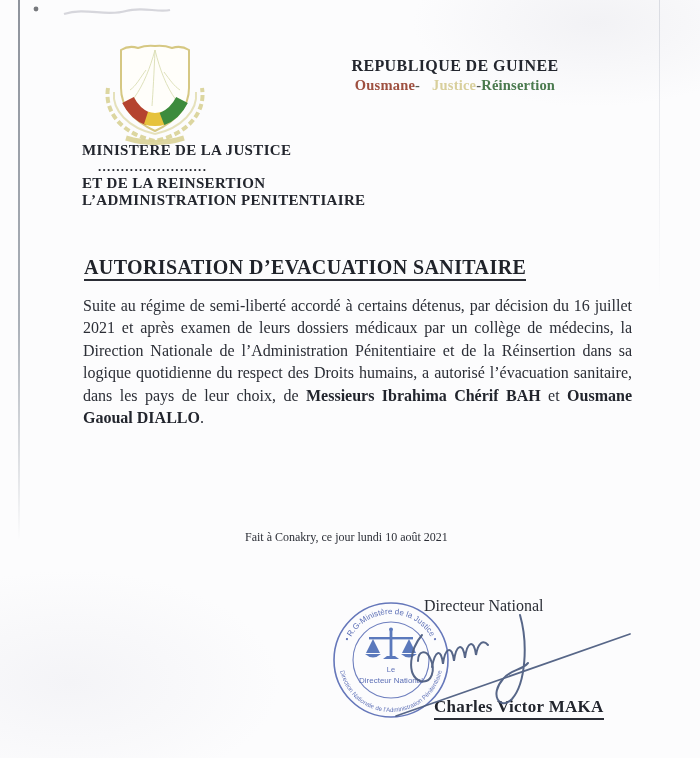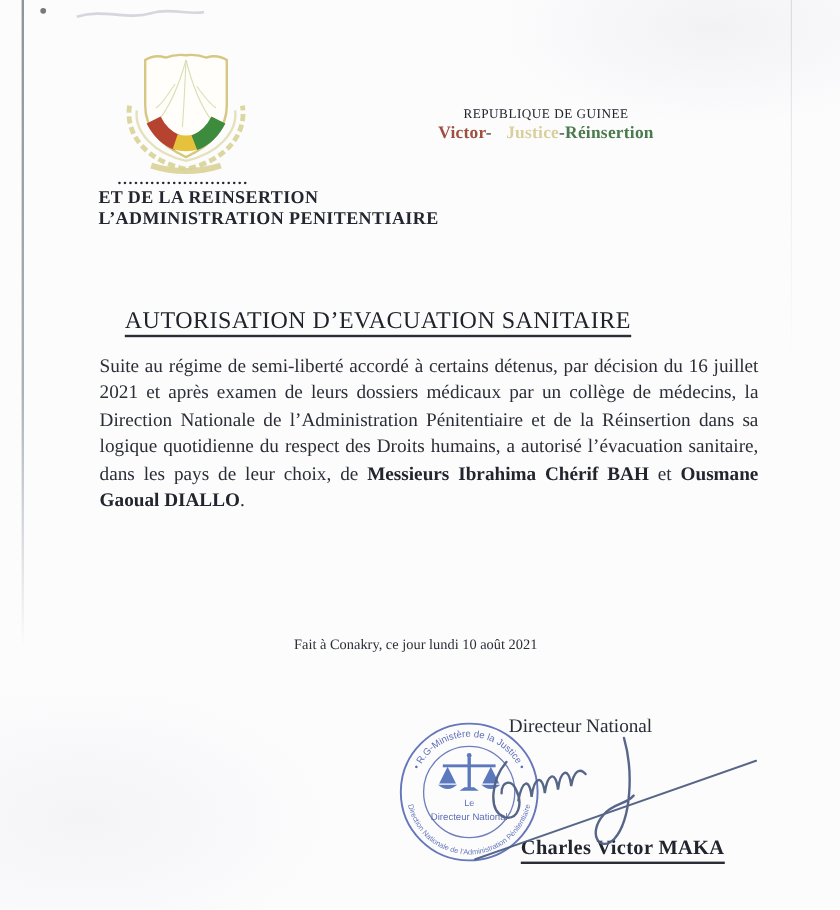--- a/index.html
+++ b/index.html
@@ -14,34 +14,34 @@
   }
   .scan-edge-left { position:absolute; left:18px; top:0; width:2px; height:540px;
     background:linear-gradient(#8e939c 0%, #aab0b8 60%, rgba(200,204,210,0) 100%); }
   .scan-edge-right { position:absolute; left:659px; top:0; width:1px; height:300px;
     background:linear-gradient(rgba(205,208,216,.7), rgba(228,230,236,0)); }
   .smudge { position:absolute; left:20px; top:0; }
 
   .emblem { position:absolute; left:94px; top:40px; }
 
   .rep-block { position:absolute; left:340px; top:57px; width:230px; text-align:center; }
-  .rep-title { font-weight:normal; font-size:11px; letter-spacing:.4px; color:#23262e;margin-top:32px; }
+  .rep-title { font-weight:bold; font-size:16px; letter-spacing:.4px; color:#23262e; }
   .motto { font-weight:bold; font-size:14.5px; margin-top:2px; letter-spacing:.2px; }
   .m-travail { color:#9e4f3f; }
   .m-justice { color:#d8cf9c;margin-left:12px; }
   .m-solidarite { color:#4a7a4e; }
   .m-dash { color:#55584f; }
 
   .ministry-block { position:absolute; left:82px; top:142px; font-weight:bold;
     font-size:15px; letter-spacing:.35px; line-height:17.5px; color:#23262e; }
   .dots { margin:1px 0 3px 16px; letter-spacing:1.3px; line-height:11px; font-size:13px; }
 
   .doc-title { position:absolute; left:84px; top:256px; }
-  .doc-title-inner { font-weight:normal; font-size:20px; letter-spacing:.4px; color:#1f2229;
-    border-bottom:2.5px solid #2a2d35; padding-bottom:1px;margin-left:20px; }
+  .doc-title-inner { font-weight:bold; font-size:20px; letter-spacing:.4px; color:#1f2229;
+    border-bottom:2.5px solid #2a2d35; padding-bottom:1px; }
 
   .body-text { position:absolute; left:83px; top:295px; width:549px; margin:0;
     font-size:16px; line-height:22.4px; text-align:justify; color:#2b2e36; }
   .body-text b { color:#22252d; }
 
   .dateline { position:absolute; left:245px; top:530px; font-size:12px; }
 
   .sig-role { position:absolute; left:424px; top:597px; font-size:16px; }
   .sig-name { position:absolute; left:402px; top:697px; font-weight:bold; font-size:17px;
     letter-spacing:.3px; color:#22252d; border-bottom:2px solid #2a2d35; padding-bottom:1px;margin-left:32px; }
@@ -79,24 +79,25 @@
     <g fill="none" stroke-linecap="butt">
       <path d="M 34,60 Q 41,74 54,79" stroke="#b5432f" stroke-width="13"></path>
       <path d="M 52,78 Q 61,81 70,78" stroke="#e6c23c" stroke-width="13"></path>
       <path d="M 68,79 Q 81,74 88,60" stroke="#3d8b3d" stroke-width="13"></path>
     </g>
     <path d="M 32,98 Q 61,107 90,98" fill="none" stroke="#d9d296" stroke-width="5" opacity=".9"></path>
   </svg>
 
   <div class="rep-block">
     <div class="rep-title">REPUBLIQUE DE GUINEE</div>
-    <div class="motto"><span class="m-travail">Victor</span><span class="m-dash">-</span><span class="m-justice">Justice</span><span class="m-dash">-</span><span class="m-solidarite">Réinsertion</span></div>
+    <div class="motto"><span class="m-travail">Ousmane</span><span class="m-dash">-</span><span class="m-justice">Justice</span><span class="m-dash">-</span><span class="m-solidarite">Réinsertion</span></div>
   </div>
 
   <div class="ministry-block">
+    <div>MINISTERE DE LA JUSTICE</div>
     <div class="dots">........................</div>
     <div>ET DE LA REINSERTION</div>
     <div>L’ADMINISTRATION PENITENTIAIRE</div>
   </div>
 
   <div class="doc-title">
     <span class="doc-title-inner">AUTORISATION D’EVACUATION SANITAIRE</span>
   </div>
 
   <p class="body-text"><span>Suite au régime de semi-liberté accordé à certains détenus, par décision du 16 juillet 2021 et après examen de leurs dossiers médicaux par un collège de médecins, la Direction Nationale de l’Administration Pénitentiaire et de la Réinsertion dans sa logique quotidienne du respect des Droits humains, a autorisé l’évacuation sanitaire, dans les pays de leur choix, de </span><b>Messieurs Ibrahima Chérif BAH</b><span> et </span><b>Ousmane Gaoual DIALLO</b><span>.</span></p>

